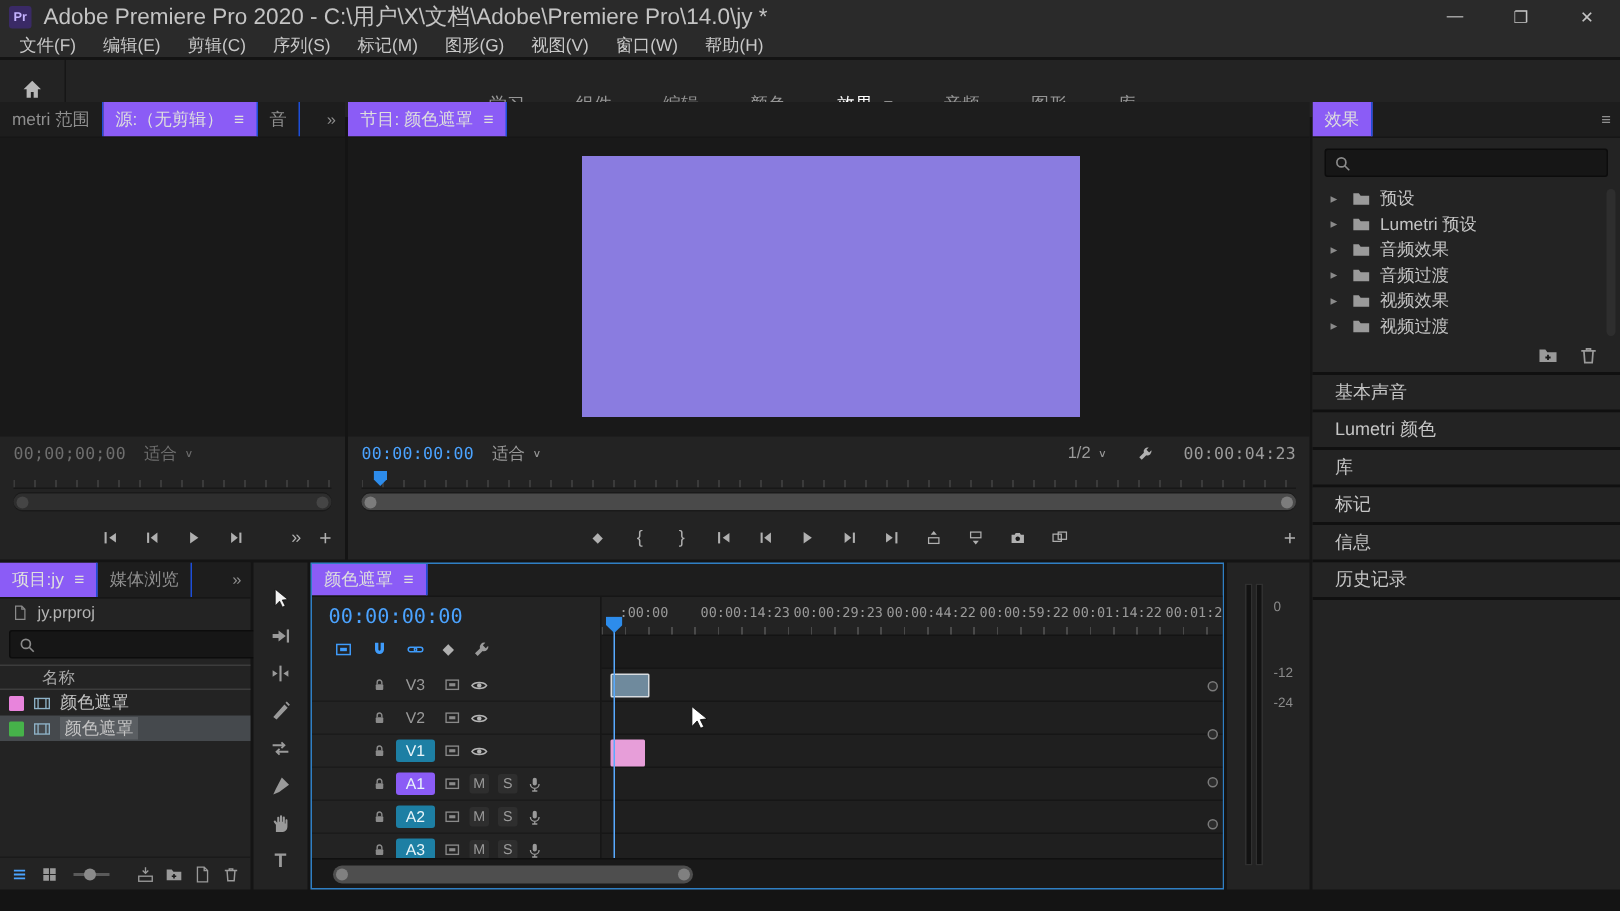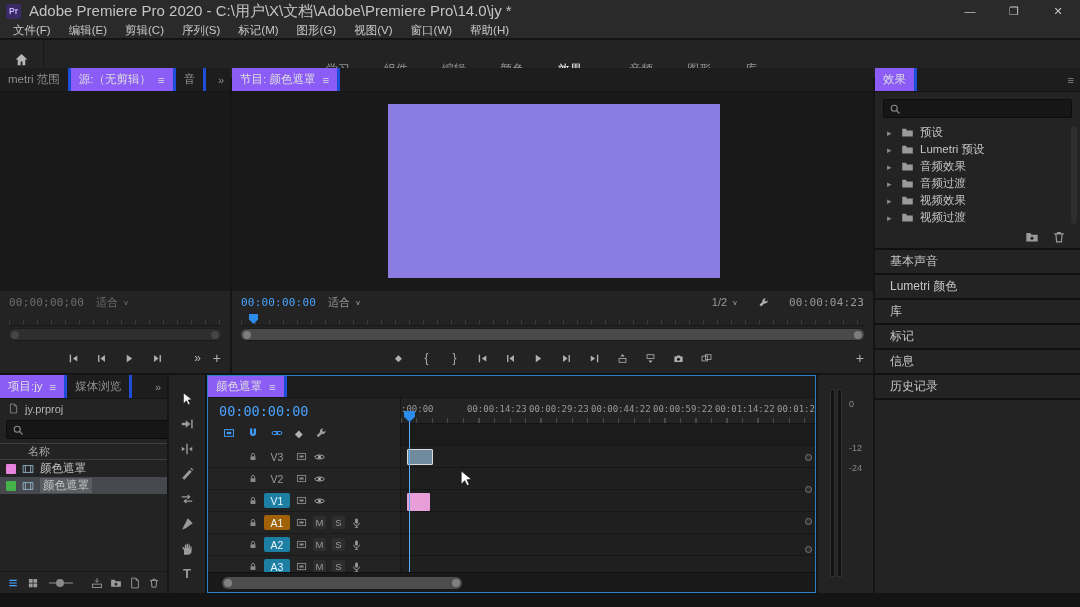--- a/index.html
+++ b/index.html
@@ -26,21 +26,21 @@
 .home .ic{width:15px;height:15px}
 .wstabs{flex:1;display:flex;justify-content:center;align-items:center;gap:34px}
 .wstab{color:#969696;font-size:12px;white-space:nowrap}
 .wstab.active{color:#ffffff}
 .wsgroup{display:flex;align-items:center;gap:7px}
 .wsmenu{color:#8f8f8f;font-size:11px}
 
 
 .panel{position:absolute;background:#232323}
 .tabbar{height:24px;background:#1d1d1d;display:flex;align-items:stretch;font-size:11.5px;color:#8f8f8f;flex:none;overflow:hidden;border-bottom:1px solid #161616}
-.ptab{display:flex;align-items:center;gap:7px;padding:0 8px;border-right:3px solid #1d4ed8;white-space:nowrap}
+.ptab{display:flex;align-items:center;gap:7px;padding:0 8px;border-right:1px solid #1d4ed8;white-space:nowrap}
 .ptab.active{background:#8b5cf6;color:#dedede}
 .pmenu{display:flex;align-items:center;padding:0 6px;color:#8f8f8f;font-size:11px}
 
 
 #src-panel{left:0;top:68px;width:230px;height:305px;display:flex;flex-direction:column}
 #prog-panel{left:232px;top:68px;width:641px;height:305px;display:flex;flex-direction:column}
 .moncontent{flex:1;background:#191919;position:relative;overflow:hidden}
 .vframe{position:absolute;left:156px;top:12px;width:332px;height:174px}
 .monctrl{height:22px;display:flex;align-items:center;padding:0 9px;gap:12px;font-size:11px;flex:none}
 .tc{font-family:"DejaVu Sans Mono","Liberation Mono",monospace;font-size:11px;letter-spacing:.2px}
@@ -714,21 +714,21 @@
             <use href="#i-nested"></use>
           </svg>
         <svg class="ic eyeic">
             <use href="#i-eye"></use>
           </svg>
       </div>
       <div class="trow">
         <svg class="ic lockic">
             <use href="#i-lock"></use>
           </svg>
-        <span class="tbadge" style="background: #a16207;">A1</span>
+        <span class="tbadge" style="background: #8b5cf6;">A1</span>
         <svg class="ic syncic">
             <use href="#i-nested"></use>
           </svg>
         <span class="msbtn">M</span>
         <span class="msbtn">S</span>
         <svg class="ic micic">
             <use href="#i-mic"></use>
           </svg>
       </div>
       <div class="trow">
@@ -755,21 +755,21 @@
           </svg>
         <span class="msbtn">M</span>
         <span class="msbtn">S</span>
         <svg class="ic micic">
             <use href="#i-mic"></use>
           </svg>
       </div>
     </div>
     <div class="tlcontent">
       <div class="ruler">
-        <span class="rlab" style="left:0">:00:00</span>
+        <span class="rlab" style="left:12px">:00:00</span>
         <span class="rlab" style="left:66px">00:00:14:23</span>
         <span class="rlab" style="left:128px">00:00:29:23</span>
         <span class="rlab" style="left:190px">00:00:44:22</span>
         <span class="rlab" style="left:252px">00:00:59:22</span>
         <span class="rlab" style="left:314px">00:01:14:22</span>
         <span class="rlab" style="left:376px">00:01:2</span>
         <div class="rticks"></div>
       </div>
       <div class="crow dim" style="top:26px"></div>
       <div class="crow" style="top:48px"></div>

